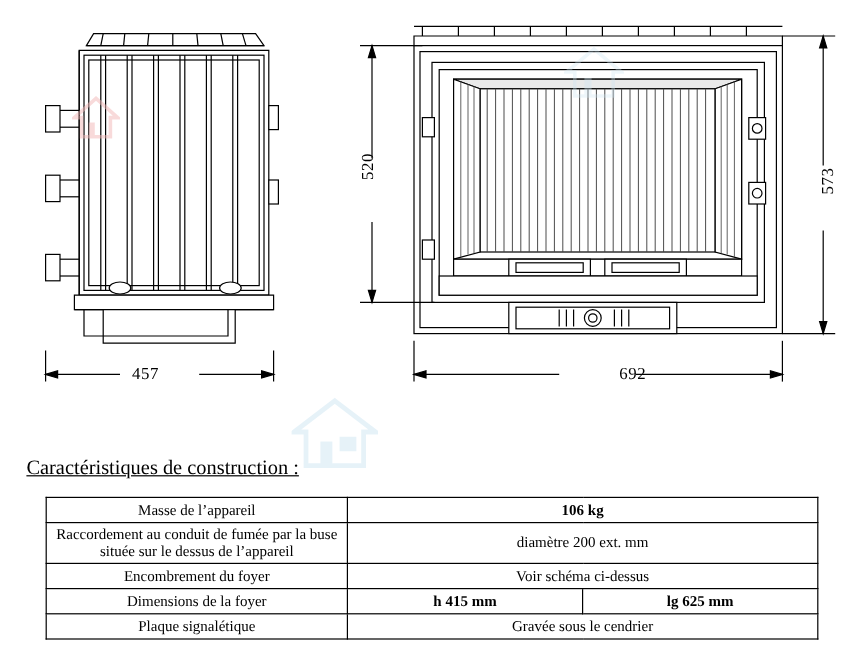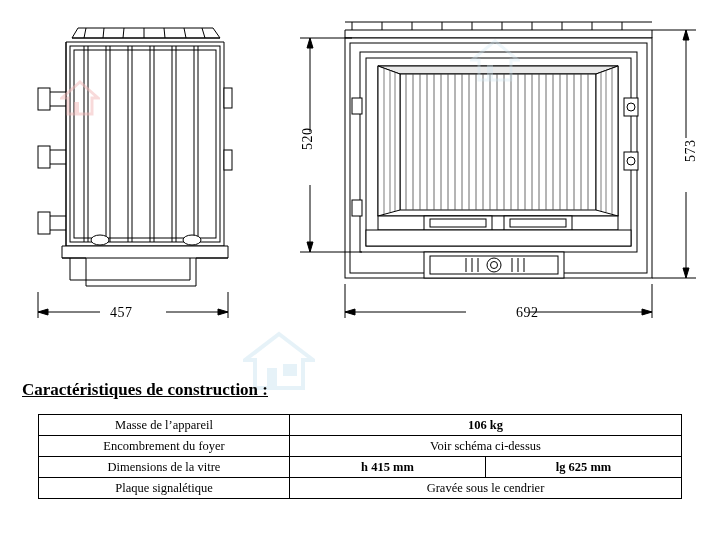--- a/index.html
+++ b/index.html
@@ -37,21 +37,21 @@
   .dim-457 { left: 110px; top: 305px; }
   .dim-692 { left: 478px; top: 305px; margin-left: 38px; }
   .dim-520 { left: 300px; top: 150px; transform: rotate(-90deg); transform-origin: left top; }
   .dim-573 { left: 683px; top: 162px; transform: rotate(-90deg); transform-origin: left top; }
 
   .section-title {
     position: absolute;
     left: 22px;
     top: 380px;
     font-family: "Liberation Serif", serif;
-    font-weight: bold;
+    font-weight: normal;
     font-size: 17px;
     text-decoration: underline;
   }
 
   .table-wrap {
     position: absolute;
     left: 38px;
     top: 414px;
     width: 644px;
   }
@@ -324,25 +324,32 @@
   <div class="section-title">Caractéristiques de construction :</div>
 
   <div class="table-wrap">
     <table class="spec">
       <tbody>
         <tr>
           <td class="label-cell">Masse de l’appareil</td>
           <td class="val-cell bold" colspan="2">106 kg</td>
         </tr>
         <tr>
+          <td class="label-cell">
+            <span>Raccordement au conduit de fumée par la buse</span><br>
+            <span>située sur le dessus de l’appareil</span>
+          </td>
+          <td class="val-cell" colspan="2">diamètre 200 ext. mm</td>
+        </tr>
+        <tr>
           <td class="label-cell">Encombrement du foyer</td>
           <td class="val-cell" colspan="2">Voir schéma ci-dessus</td>
         </tr>
         <tr>
-          <td class="label-cell">Dimensions de la vitre</td>
+          <td class="label-cell">Dimensions de la foyer</td>
           <td class="val-half">h 415 mm</td>
           <td class="val-half">lg 625 mm</td>
         </tr>
         <tr>
           <td class="label-cell">Plaque signalétique</td>
           <td class="val-cell" colspan="2">Gravée sous le cendrier</td>
         </tr>
       </tbody>
     </table>
   </div>

